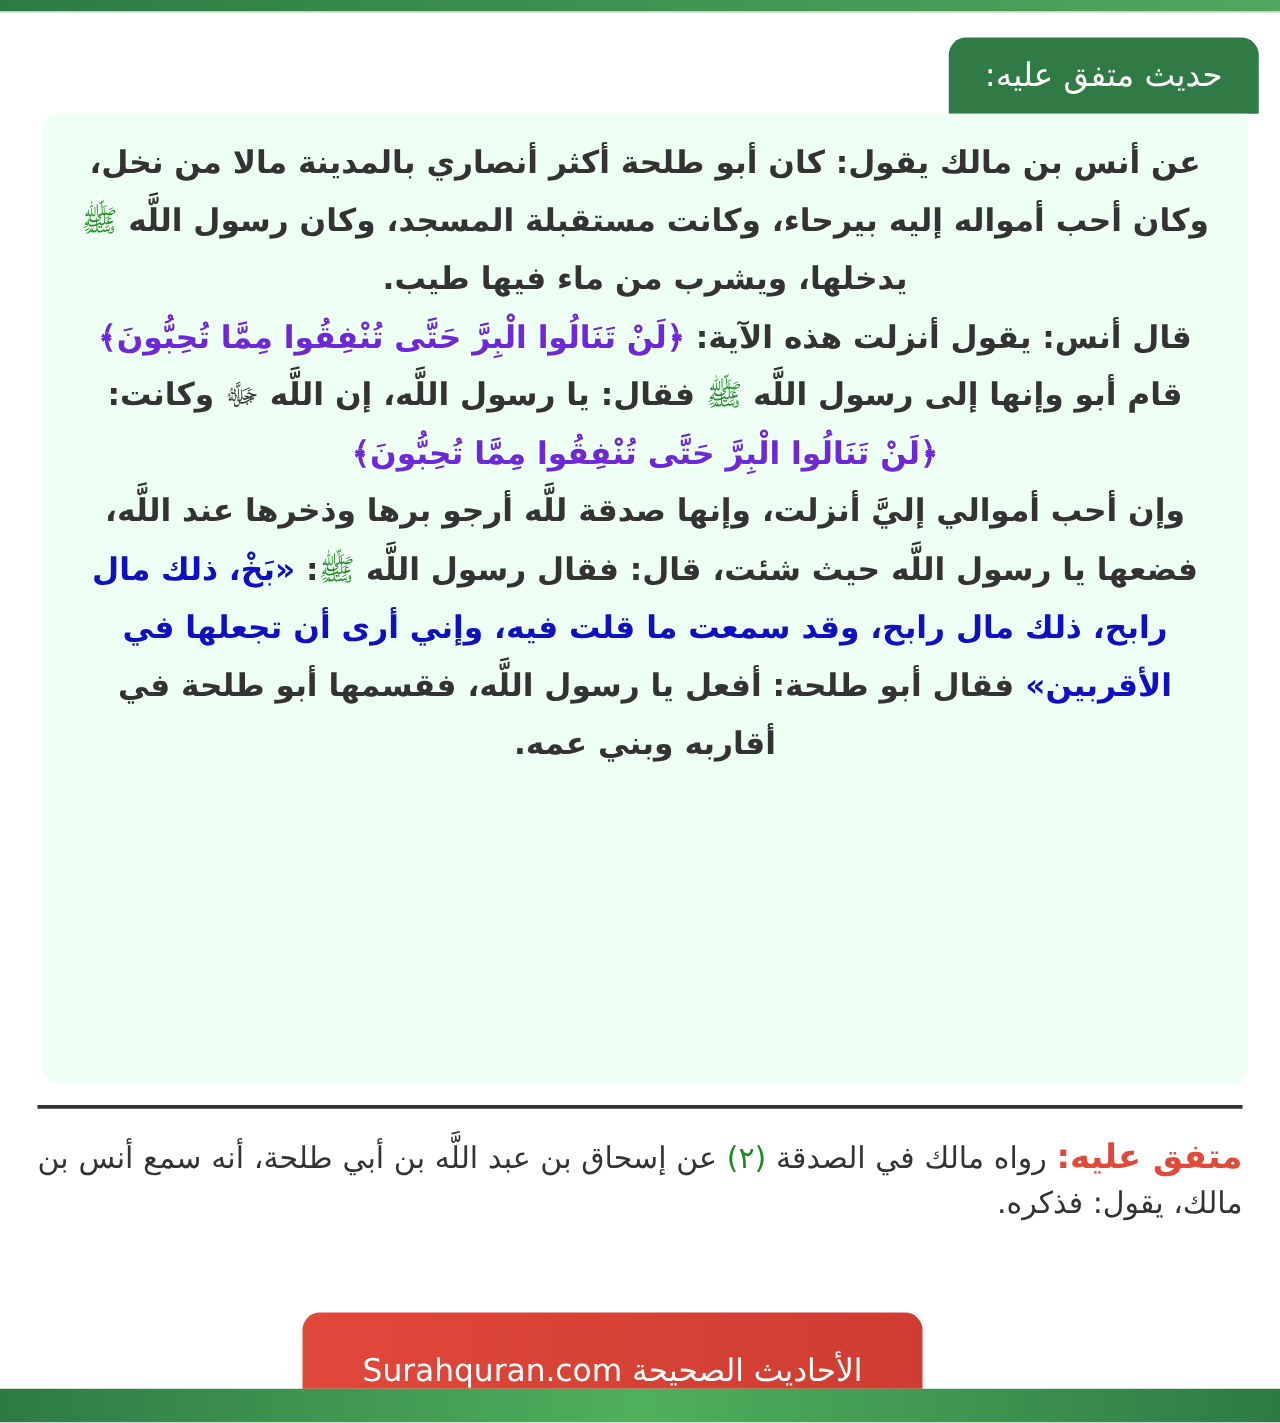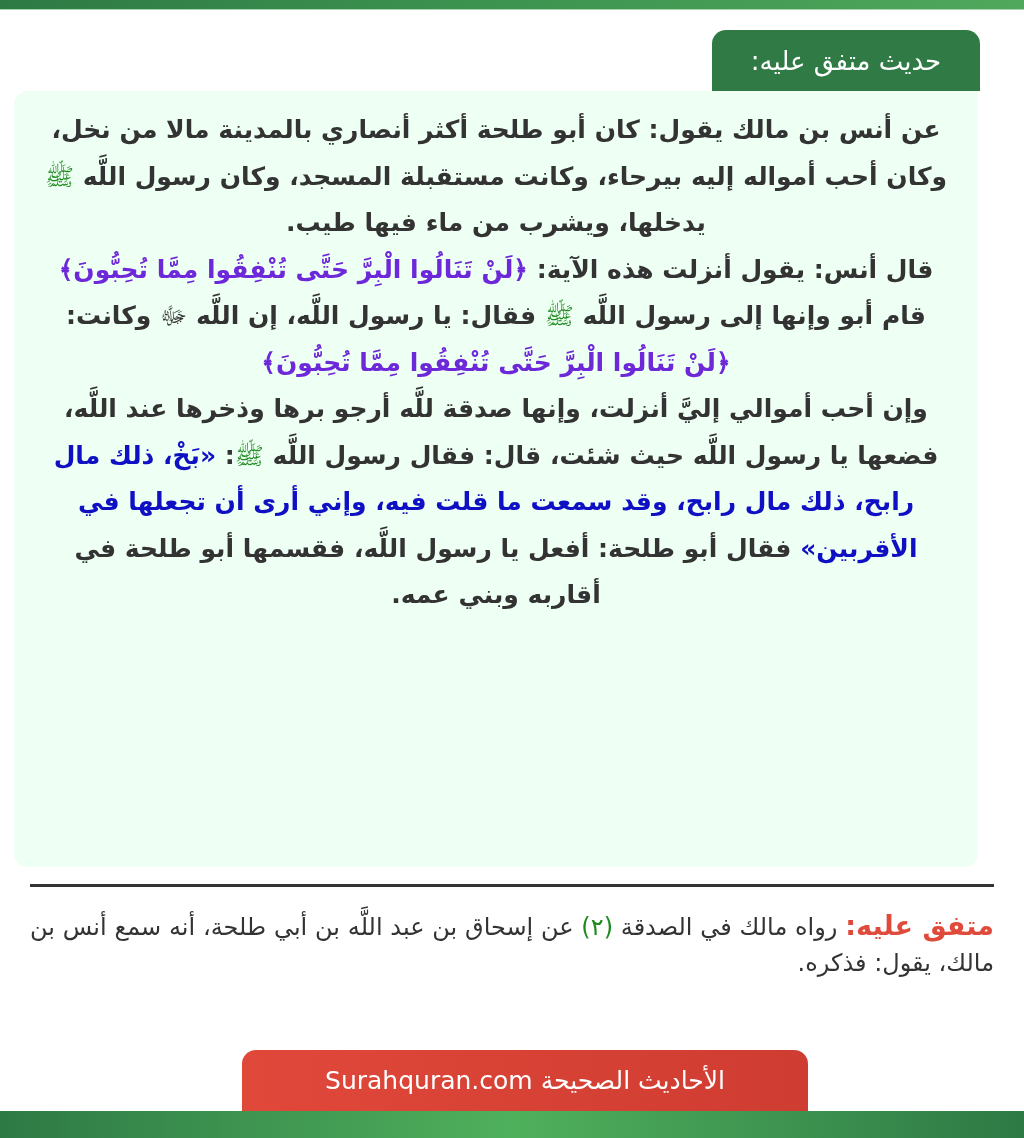--- a/index.html
+++ b/index.html
@@ -9,28 +9,28 @@
       font-family: "DejaVu Sans", sans-serif;
     }
     .top-bar {
       position: absolute; left: 0; top: 0; width: 1024px; height: 9px;
       background: linear-gradient(90deg, #2e7a45 0%, #3d9450 50%, #4fa85c 100%);
     }
     .top-bar::after {
       content: ""; position: absolute; left: 0; right: 0; bottom: -1px; height: 1px; background: #a8d5b0;
     }
     .title-tab {
-      position: absolute; right: 44px; top: 30px; width: 268px; height: 61px;
+      position: absolute; right: 17px; top: 30px; width: 248px; height: 61px;
       background: #2f7a45; border-radius: 14px 14px 0 0;
       color: #ffffff; direction: rtl;
       display: flex; align-items: center; justify-content: center;
       font-size: 26px; font-family: "DejaVu Sans", sans-serif; font-weight: normal;
     }
     .hadith-box {
-      position: absolute; left: 14px; top: 91px; width: 964px; height: 776px;
+      position: absolute; left: 34px; top: 91px; width: 964px; height: 776px;
       background: #eefff4; border-radius: 14px 0 14px 14px;
       box-sizing: border-box; padding: 16px 30px 0 30px;
       direction: rtl; text-align: center;
       font-size: 25px; font-weight: bold; line-height: 46.5px; color: #333333;
     }
     .hadith-box p { margin: 0; }
     .quran { color: #6d28d9; }
     .prophet { color: #0f0fc4; }
     .honor-green { color: #1f8a1f; font-weight: normal; font-size: 24px; }
     .honor-dark { color: #333333; font-weight: normal; font-size: 24px; }
@@ -39,24 +39,24 @@
       background: #333333;
     }
     .footnote {
       position: absolute; left: 30px; top: 908px; width: 964px;
       direction: rtl; text-align: justify; text-align-last: right;
       font-size: 24px; line-height: 36px; color: #333333;
     }
     .footnote .label { color: #e04a3a; font-weight: bold; font-size: 27px; }
     .footnote .ref { color: #1f8a1f; }
     .source-tab {
-      position: absolute; left: 242px; top: 1050px; width: 566px; height: 61px;
+      position: absolute; left: 242px; top: 1050px; width: 496px; height: 61px;
       background: linear-gradient(90deg, #e0483a 0%, #cf3c31 100%);
       border-radius: 14px 14px 0 0; color: #ffffff;
-      display: flex; align-items: center; justify-content: center;
+      display: flex; align-items: flex-end; justify-content: center;
       font-size: 25px; direction: rtl;
     }
     .bottom-bar {
       position: absolute; left: 0; top: 1111px; width: 1024px; height: 27px;
       background: linear-gradient(90deg, #2e7a45 0%, #4fb05c 50%, #2e7a45 100%);
     }
   </style>
 </head>
 <body>
 

